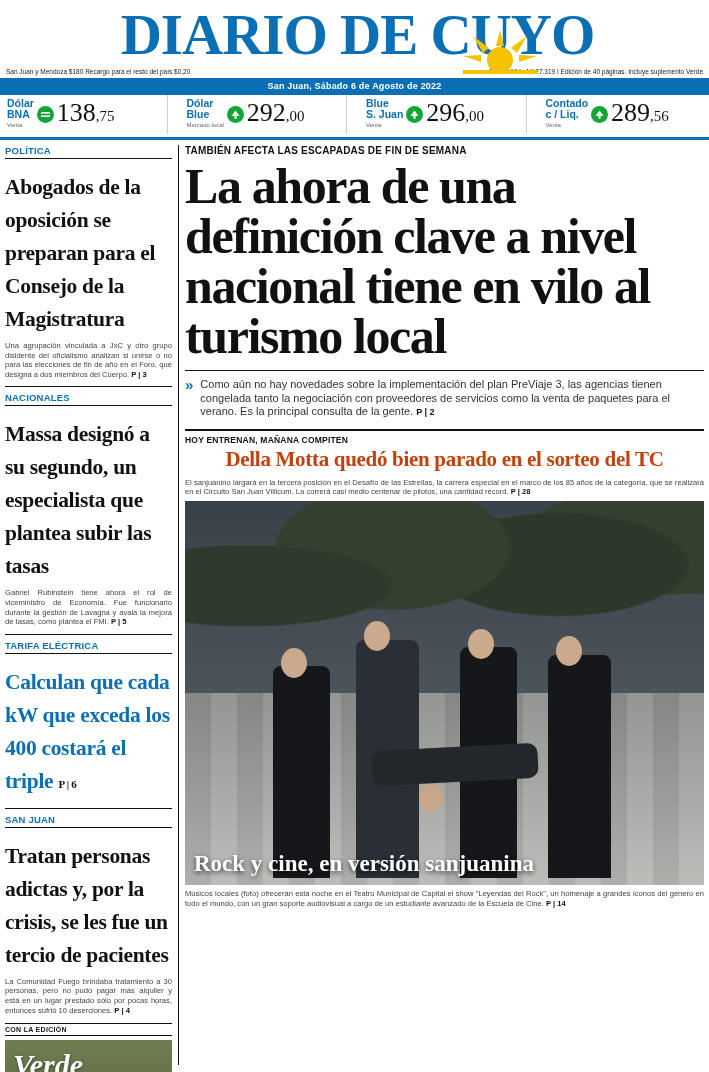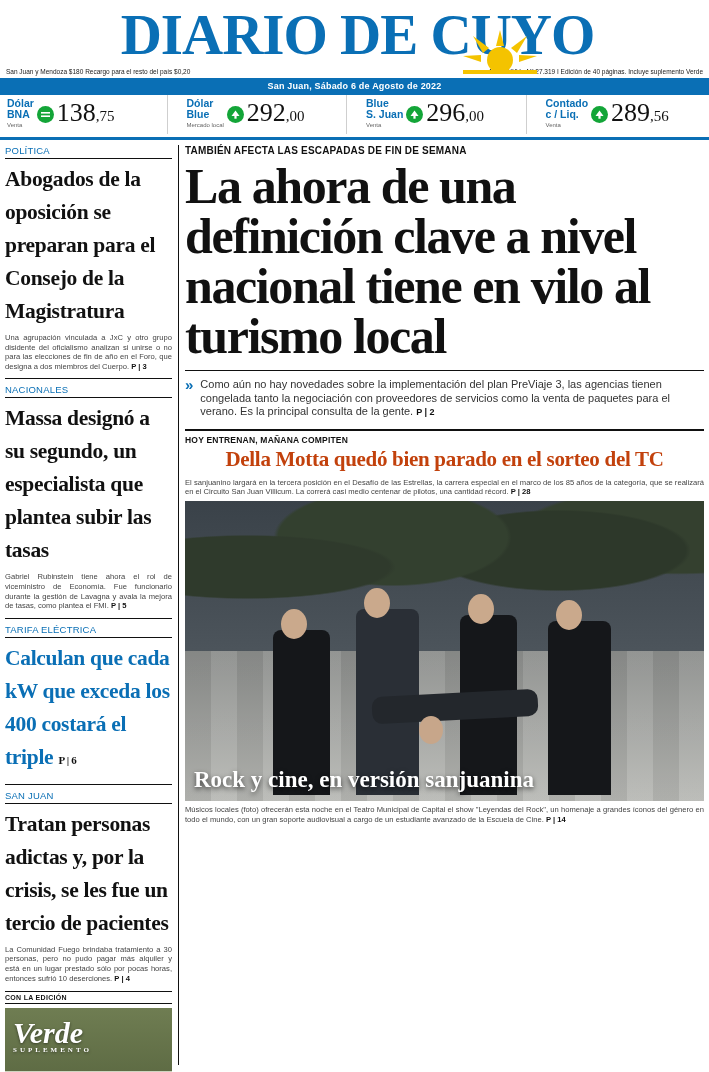--- a/index.html
+++ b/index.html
@@ -59,21 +59,21 @@
   .a-eq { background: #13a538; }
   .a-up { background: #13a538; }
   .cur-val { font-family: "Liberation Serif", serif; font-weight: normal; color: #111; font-size: 26px; line-height: 26px; white-space: nowrap; }
   .cur-val .dec { font-size: 15px; }
 
   
   .body { display: flex; padding: 5px 5px 0 5px; gap: 6px; height: 925px; }
   .col-left { width: 174px; flex: 0 0 174px; border-right: 1.5px solid #111; padding-right: 6px; }
   .col-right { flex: 1; }
 
-  .kicker { color: #0a6fb5; font-size: 9.5px; font-weight: normal; letter-spacing: .2px; border-bottom: 1.5px solid #111; padding-bottom: 2px; margin-bottom: 4px; }
+  .kicker { color: #0a6fb5; font-size: 9.5px; font-weight: bold; letter-spacing: .2px; border-bottom: 1.5px solid #111; padding-bottom: 2px; margin-bottom: 12px; }
   .lead-head {
     font-family: Liberation Serif, serif;
     font-weight: bold; color: #111; font-size: 21.5px; line-height: 33px;
     letter-spacing: -.3px;
   }
   .lead-head.blue { color: #0a6fb5; }
   .lead-body { font-size: 7.6px; line-height: 9.6px; color: #444; margin-top: 5px; text-align: justify; }
   .pg { font-weight: bold; color: #111; }
   .hr-thin { border-top: 1px solid #111; margin: 7px 0 5px 0; }
 
@@ -97,21 +97,21 @@
   }
   .main-sub { display: flex; gap: 7px; margin-top: 9px; border-top: 1px solid #111; padding-top: 7px; }
   .chev { color: #0a6fb5; font-size: 15px; line-height: 14px; flex: 0 0 auto; font-weight: bold; }
   .main-sub p { font-size: 11px; line-height: 13.5px; color: #333; }
 
   .sec-box { border-top: 2px solid #111; margin-top: 9px; padding-top: 4px; }
   .sec-kicker { font-size: 8.5px; font-weight: bold; color: #111; letter-spacing: .2px; }
   .sec-head { font-family: "Liberation Serif", serif; font-weight: bold; font-size: 21px; line-height: 22px; color: #c2410c; text-align: center; margin-top: 3px; letter-spacing: -.3px; }
   .sec-body { font-size: 7.6px; line-height: 9.4px; color: #444; text-align: justify; margin-top: 8px; }
 
-  .photo { position: relative; width: 100%; height: 300px; margin-top: 5px; overflow: hidden; background: #2b2f33; }
+  .photo { position: relative; width: 100%; height: 384px; margin-top: 5px; overflow: hidden; background: #2b2f33; }
   .ph-sky { position: absolute; inset: 0 0 52% 0; background: linear-gradient(#3d464d, #5a6169); }
   .ph-trees { position: absolute; left: 0; right: 0; top: 0; height: 55%; background:
      radial-gradient(ellipse at 12% 40%, #2f3a2c 0 22%, transparent 23%),
      radial-gradient(ellipse at 40% 22%, #33402f 0 26%, transparent 27%),
      radial-gradient(ellipse at 72% 30%, #2d382a 0 24%, transparent 25%),
      radial-gradient(ellipse at 95% 18%, #34402f 0 22%, transparent 23%),
      linear-gradient(#3a4249, #4e565d); }
   .ph-ground { position: absolute; left: 0; right: 0; bottom: 0; height: 50%; background: linear-gradient(#8d8f8d, #b9bab6); }
   .ph-ground:after { content:""; position:absolute; inset:0; background: repeating-linear-gradient(90deg, rgba(0,0,0,.06) 0 26px, rgba(255,255,255,.05) 26px 52px); }
   .person { position: absolute; bottom: 2%; background: #15171a; border-radius: 8px 8px 0 0; }

